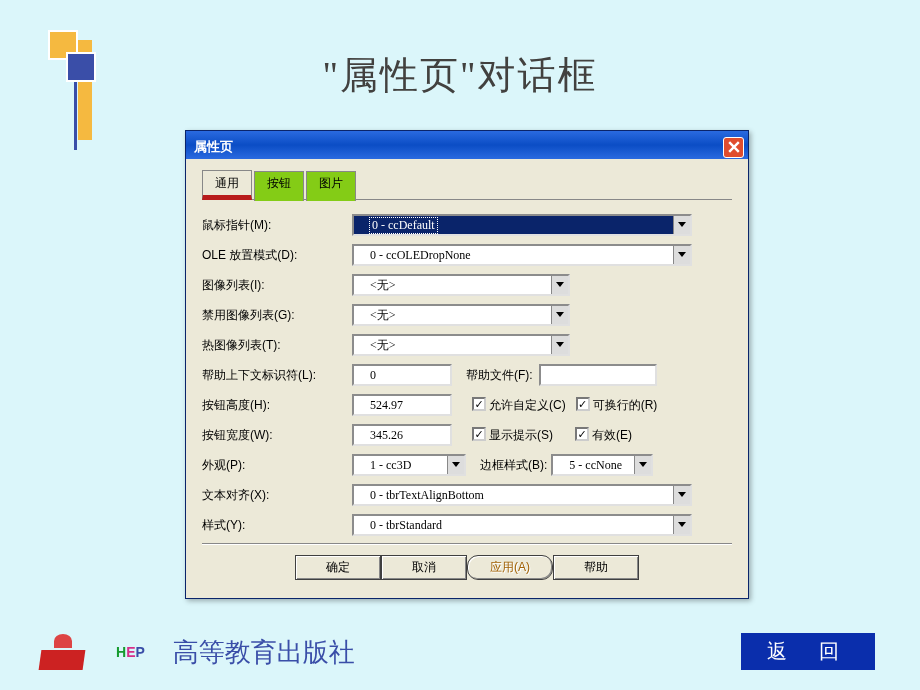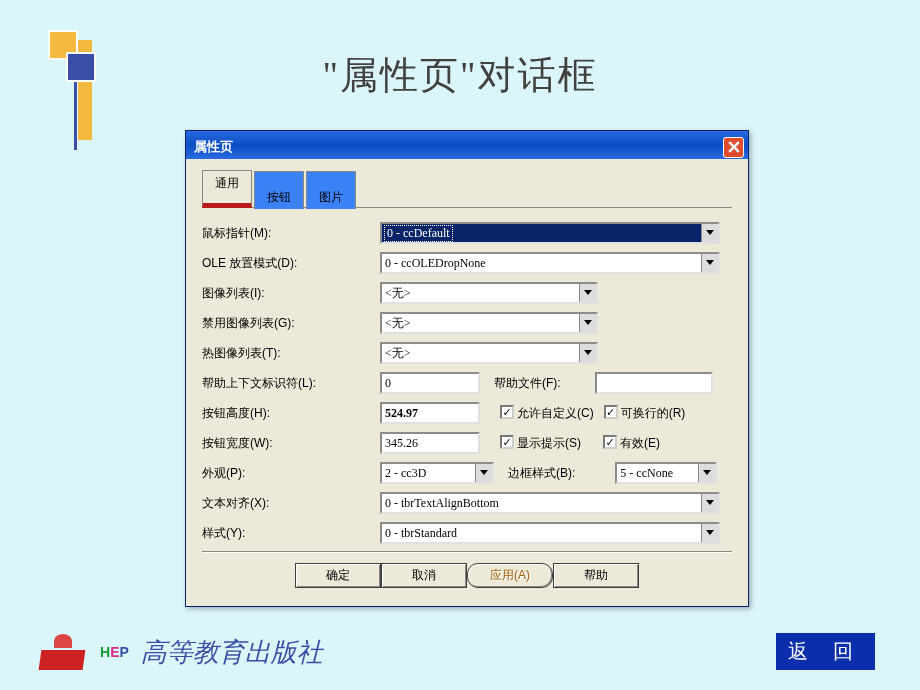--- a/index.html
+++ b/index.html
@@ -15,33 +15,33 @@
   .deco .sq-orange { position:absolute; width:30px; height:30px; background:#f5b940; border:2px solid #fff; }
   .deco .sq-blue { position:absolute; width:30px; height:30px; background:#3a4ea8; border:2px solid #fff; }
   .deco .bar { position:absolute; width:14px; height:100px; background:#f5b940; }
   .deco .line { position:absolute; width:3px; height:120px; background:#3a4ea8; }
   .slide-title {
     position:absolute; top:50px; left:0; width:920px; text-align:center;
     font-size:38px; color:#42413f; font-family:"KaiTi","SimSun",serif;
     letter-spacing:2px;
   }
   .footer {
-    position:absolute; bottom:20px; left:40px; display:flex; align-items:center; gap:12px;
+    position:absolute; bottom:20px; left:40px; display:flex; align-items:center; gap:28px;
   }
   .hep-icon {
     width:48px; height:36px; position:relative;
   }
   .hep-icon .book { position:absolute; bottom:0; left:0; width:44px; height:20px; background:#c22; transform:skewX(-8deg); }
   .hep-icon .bow { position:absolute; top:0; left:14px; width:18px; height:14px; background:#d44; border-radius:50% 50% 0 0; }
   .hep-text { font-size:14px; font-weight:bold; font-family:Arial; }
   .hep-text .h { color:#169b2e; } .hep-text .e { color:#d62e8a; } .hep-text .p { color:#3a4ea8; }
-  .footer-text { font-size:26px; color:#3a4ea8; font-family:"KaiTi","SimSun",serif;font-style:italic; }
+  .footer-text { font-size:26px; color:#3a4ea8; font-family:"KaiTi","SimSun",serif; }
   .return-btn {
     position:absolute; bottom:20px; right:45px; background:#0a2eac; color:#fff;
-    padding:5px 12px; font-size:20px; font-family:Liberation Serif, serif; letter-spacing:10px;
+    padding:5px 26px; font-size:20px; font-family:Liberation Mono, monospace; letter-spacing:10px;
     cursor:pointer;
   }
   
   .dialog {
     position:absolute; top:130px; left:185px; width:564px;
     background:#ece9d8; border:1px solid #0a246a;
     box-shadow:2px 2px 5px rgba(0,0,0,0.3);
   }
   .titlebar {
     height:28px; background:linear-gradient(#2a6ae0,#0b4dc5 50%,#2a6ae0);
@@ -56,28 +56,28 @@
   }
   .close-btn svg { width:12px; height:12px; }
   .dlg-body { padding:10px 16px 14px 16px; font-size:12px; color:#000; }
   .tabs { display:flex; border-bottom:1px solid #888; margin-bottom:10px; }
   .tab {
     padding:4px 12px 3px; font-size:12px; cursor:pointer;
     border:1px solid #888; border-bottom:none; margin-right:2px;
     background:#ece9d8; position:relative; top:1px;
   }
   .tab.active { background:#ece9d8; border-bottom:5px solid #b91c1c; }
-  .tab:not(.active){ background:#3b82f6; top:2px; padding-top:17px;}
+  .tab:not(.active){ background:#84cc16; top:2px; padding-top:3px;}
   .form { display:flex; flex-direction:column; gap:8px; padding:4px 0 8px; }
   .row { display:flex; align-items:center; min-height:22px; }
   .lbl { width:150px; font-size:12px; }
   .combo, .txt {
     height:22px; background:#fff; border:2px inset #e0e0e0;
-    font-size:12px; font-family:"Tahoma","SimSun"; padding:0 3px;
-    display:flex; align-items:center; position:relative;margin-left:28px;
+    font-size:12px; font-family:"Tahoma","SimSun"; padding:0 16px;
+    display:flex; align-items:center; position:relative;
   }
   .combo { padding-right:18px; }
   .combo .arrow {
     position:absolute; right:0; top:0; width:17px; height:100%;
     background:#ddd; border-left:1px solid #888;
     display:flex; align-items:center; justify-content:center; cursor:pointer;
   }
   .combo .arrow::after { content:""; border:4px solid transparent; border-top:5px solid #000; margin-top:3px; }
   .combo.sel { background:#0a246a; color:#fff; }
   .combo.sel .val { outline:1px dotted #fff; padding:0 2px; }
@@ -173,21 +173,21 @@
           </div>
         <div style="width:14px;"></div>
         <div style="font-size:12px; margin-right:6px;">帮助文件(F):</div>
         <div class="txt" style="width:118px;">
             <span></span>
           </div>
       </div>
 
       <div class="row">
         <div class="lbl">按钮高度(H):</div>
-        <div class="txt" style="width:100px;font-weight:bold;">
+        <div class="txt" style="width:100px;">
             <span>524.97</span>
           </div>
         <div style="width:20px;"></div>
         <span class="chklabel">
             <span class="chk checked"></span>
             <span>允许自定义(C)</span>
           </span>
         <span class="chklabel">
             <span class="chk checked"></span>
             <span>可换行的(R)</span>
@@ -207,25 +207,25 @@
         <div style="width:12px;"></div>
         <span class="chklabel">
             <span class="chk checked"></span>
             <span>有效(E)</span>
           </span>
       </div>
 
       <div class="row">
         <div class="lbl">外观(P):</div>
         <div class="combo" style="width:114px;">
-          <span>2 - cc3D</span>
+          <span>1 - cc3D</span>
           <div class="arrow"></div>
         </div>
         <div style="width:14px;"></div>
-        <div style="font-size:12px; margin-right:12px;">边框样式(B):</div>
+        <div style="font-size:12px; margin-right:4px;">边框样式(B):</div>
         <div class="combo" style="width:102px;">
           <span>5 - ccNone</span>
           <div class="arrow"></div>
         </div>
       </div>
 
       <div class="row">
         <div class="lbl">文本对齐(X):</div>
         <div class="combo" style="width:340px;">
           <span>0 - tbrTextAlignBottom</span>

